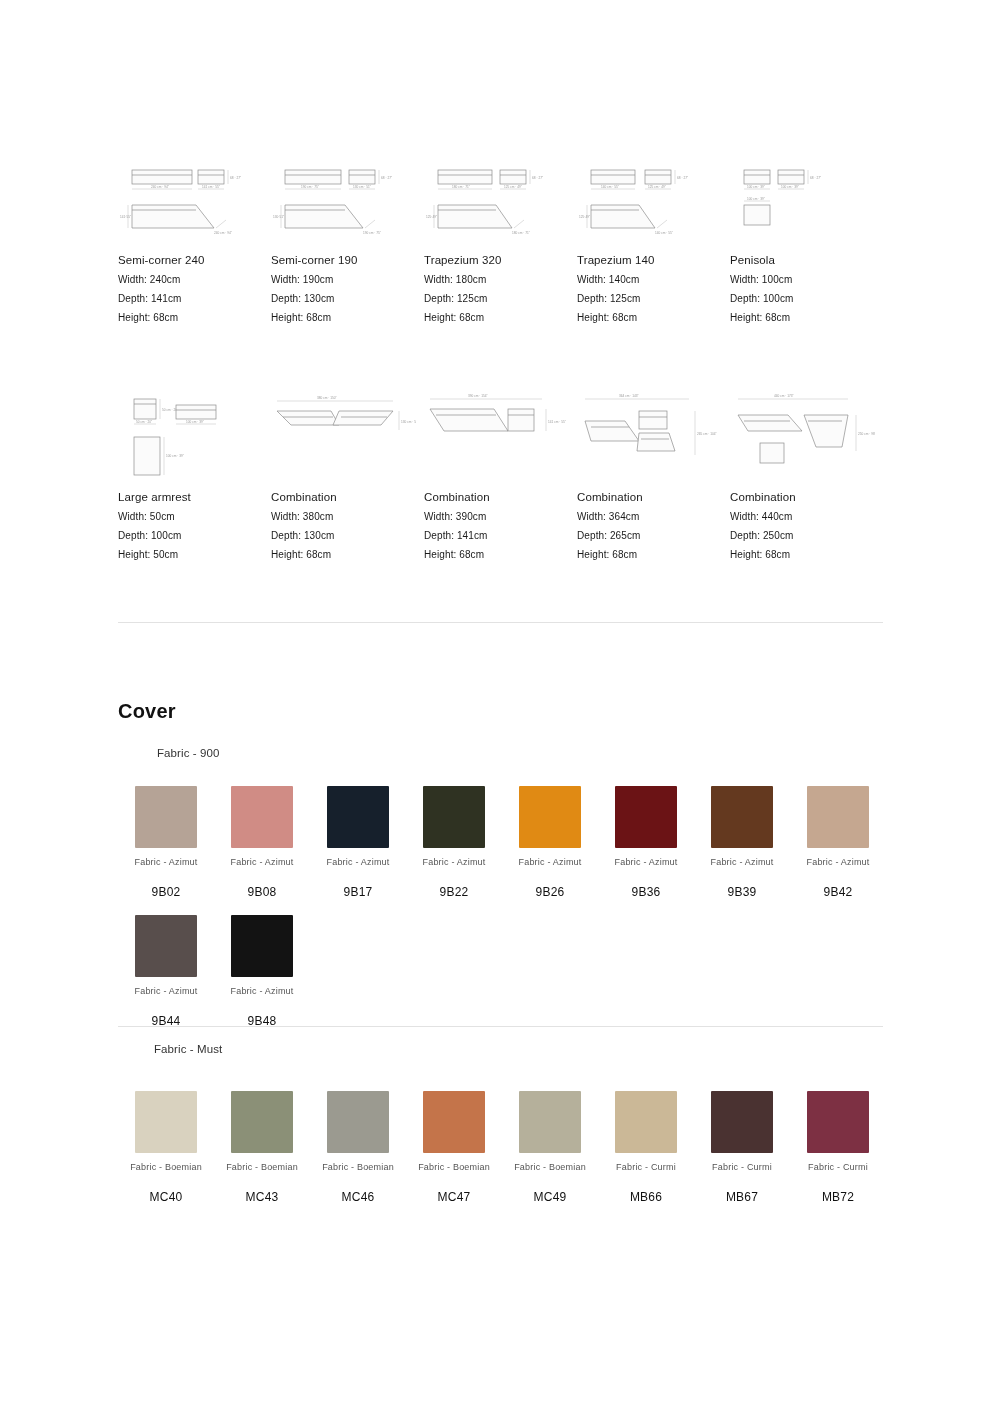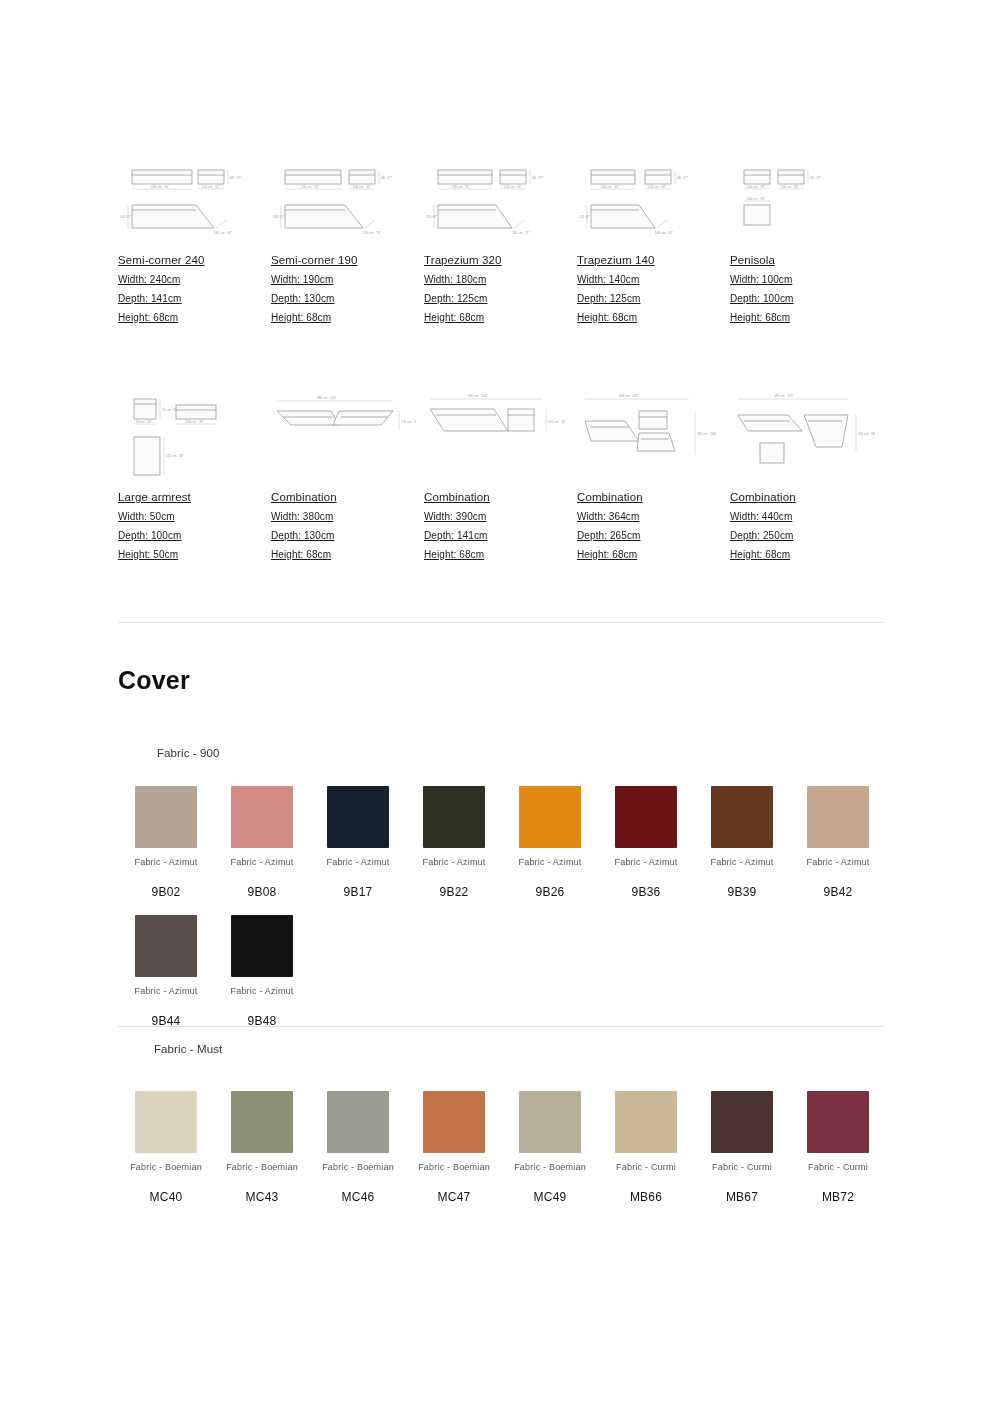--- a/index.html
+++ b/index.html
@@ -26,21 +26,20 @@
   
   .modules-section {
     position: absolute;
     left: 118px;
     top: 148px;
     width: 765px;
   }
   .module-row {
     display: flex;
     width: 765px;
-    text-decoration: underline;
   }
   .module-row.row2 {
     margin-top: 62px;
   }
   .module-cell {
     width: 153px;
     box-sizing: border-box;
     padding-right: 12px;
   }
   .module-figure {
@@ -70,22 +69,22 @@
     height: 1px;
     background: #e2e2e2;
   }
   #divider-1 { top: 622px; }
   #divider-2 { top: 1026px; }
 
   
   .cover-heading {
     position: absolute;
     left: 118px;
-    top: 666px;
-    font-size: 25px;
+    top: 700px;
+    font-size: 20px;
     font-weight: bold;
     letter-spacing: 0.2px;
     color: #111;
   }
   .group-label {
     position: absolute;
     left: 118px;
     font-size: 11.5px;
     color: #333;
     letter-spacing: 0.1px;

